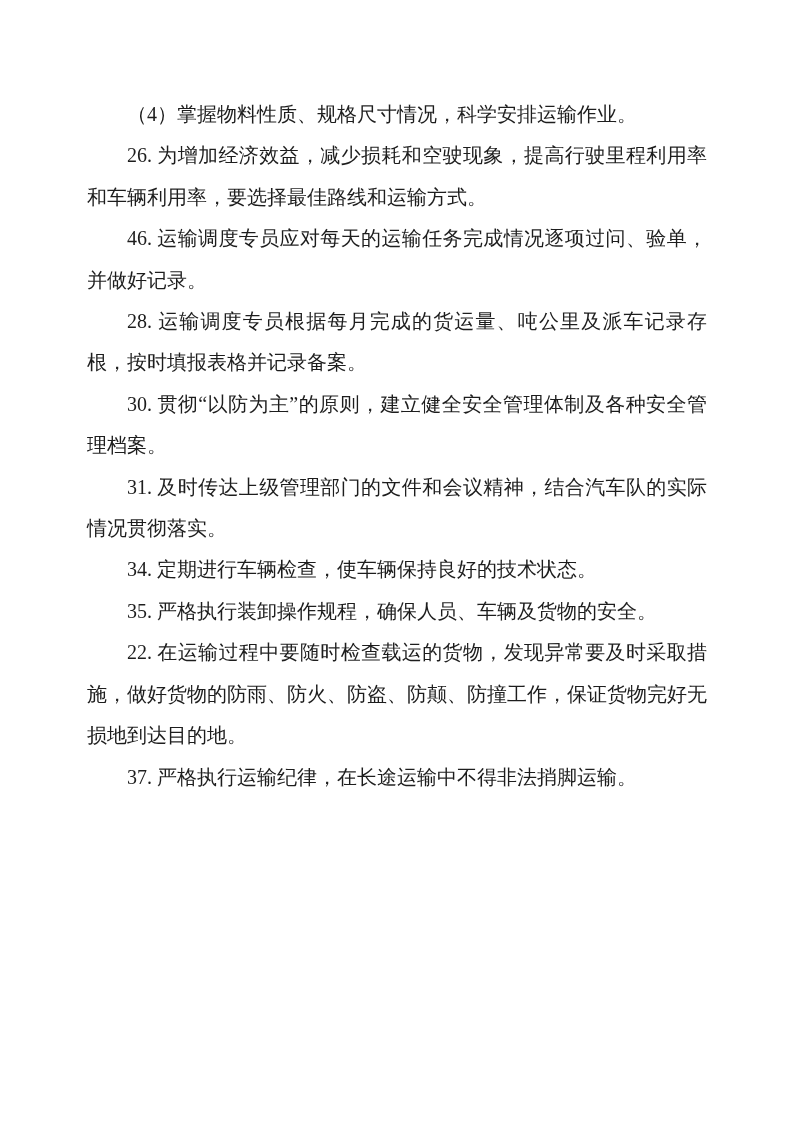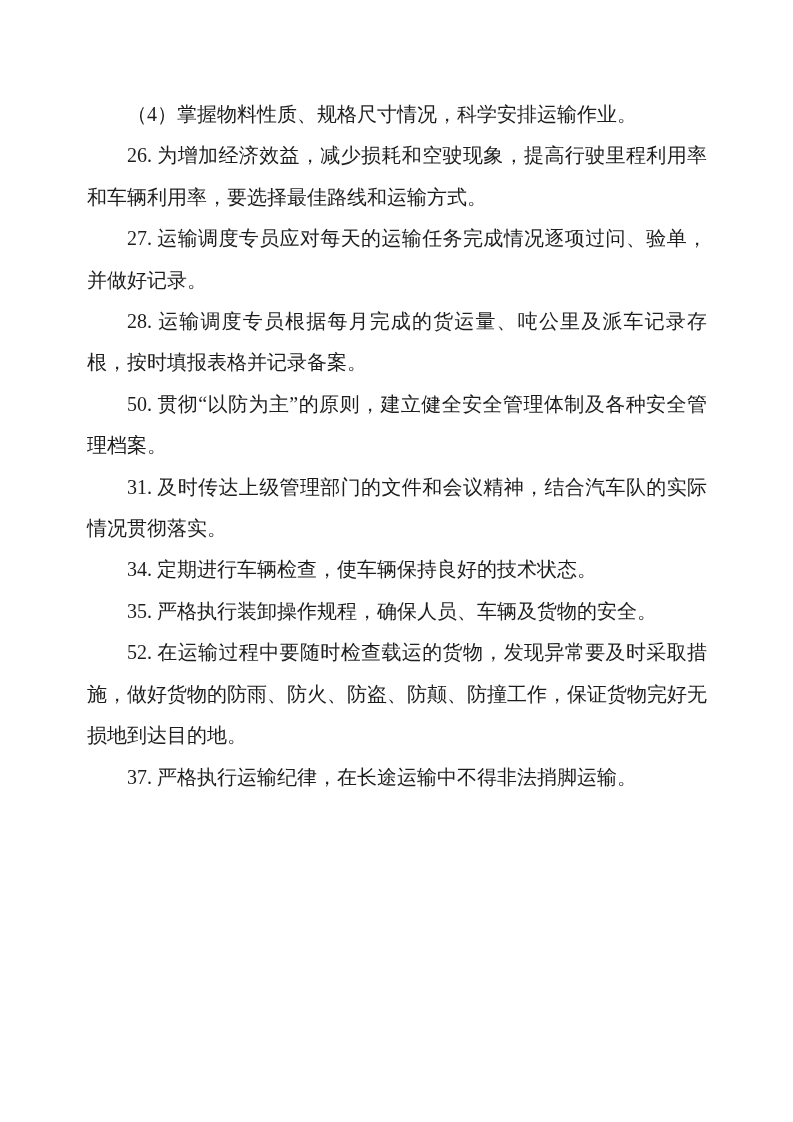--- a/index.html
+++ b/index.html
@@ -44,23 +44,23 @@
     color: #1d1d1d;
   }
 </style>
 </head>
 <body>
 
 <div class="page">
   <div class="content">
     <p class="para">（4）掌握物料性质、规格尺寸情况，科学安排运输作业。</p>
     <p class="para">26. 为增加经济效益，减少损耗和空驶现象，提高行驶里程利用率和车辆利用率，要选择最佳路线和运输方式。</p>
-    <p class="para">27. 运输调度专员应对每天的运输任务完成情况逐项过问、验单，并做好记录。</p>
+    <p class="para">46. 运输调度专员应对每天的运输任务完成情况逐项过问、验单，并做好记录。</p>
     <p class="para">28. 运输调度专员根据每月完成的货运量、吨公里及派车记录存根，按时填报表格并记录备案。</p>
-    <p class="para">50. 贯彻“以防为主”的原则，建立健全安全管理体制及各种安全管理档案。</p>
+    <p class="para">30. 贯彻“以防为主”的原则，建立健全安全管理体制及各种安全管理档案。</p>
     <p class="para">31. 及时传达上级管理部门的文件和会议精神，结合汽车队的实际情况贯彻落实。</p>
     <p class="para">34. 定期进行车辆检查，使车辆保持良好的技术状态。</p>
     <p class="para">35. 严格执行装卸操作规程，确保人员、车辆及货物的安全。</p>
-    <p class="para">52. 在运输过程中要随时检查载运的货物，发现异常要及时采取措施，做好货物的防雨、防火、防盗、防颠、防撞工作，保证货物完好无损地到达目的地。</p>
+    <p class="para">22. 在运输过程中要随时检查载运的货物，发现异常要及时采取措施，做好货物的防雨、防火、防盗、防颠、防撞工作，保证货物完好无损地到达目的地。</p>
     <p class="para">37. 严格执行运输纪律，在长途运输中不得非法捎脚运输。</p>
   </div>
   <div class="page-number">9</div>
 </div>
 
 </body></html>

